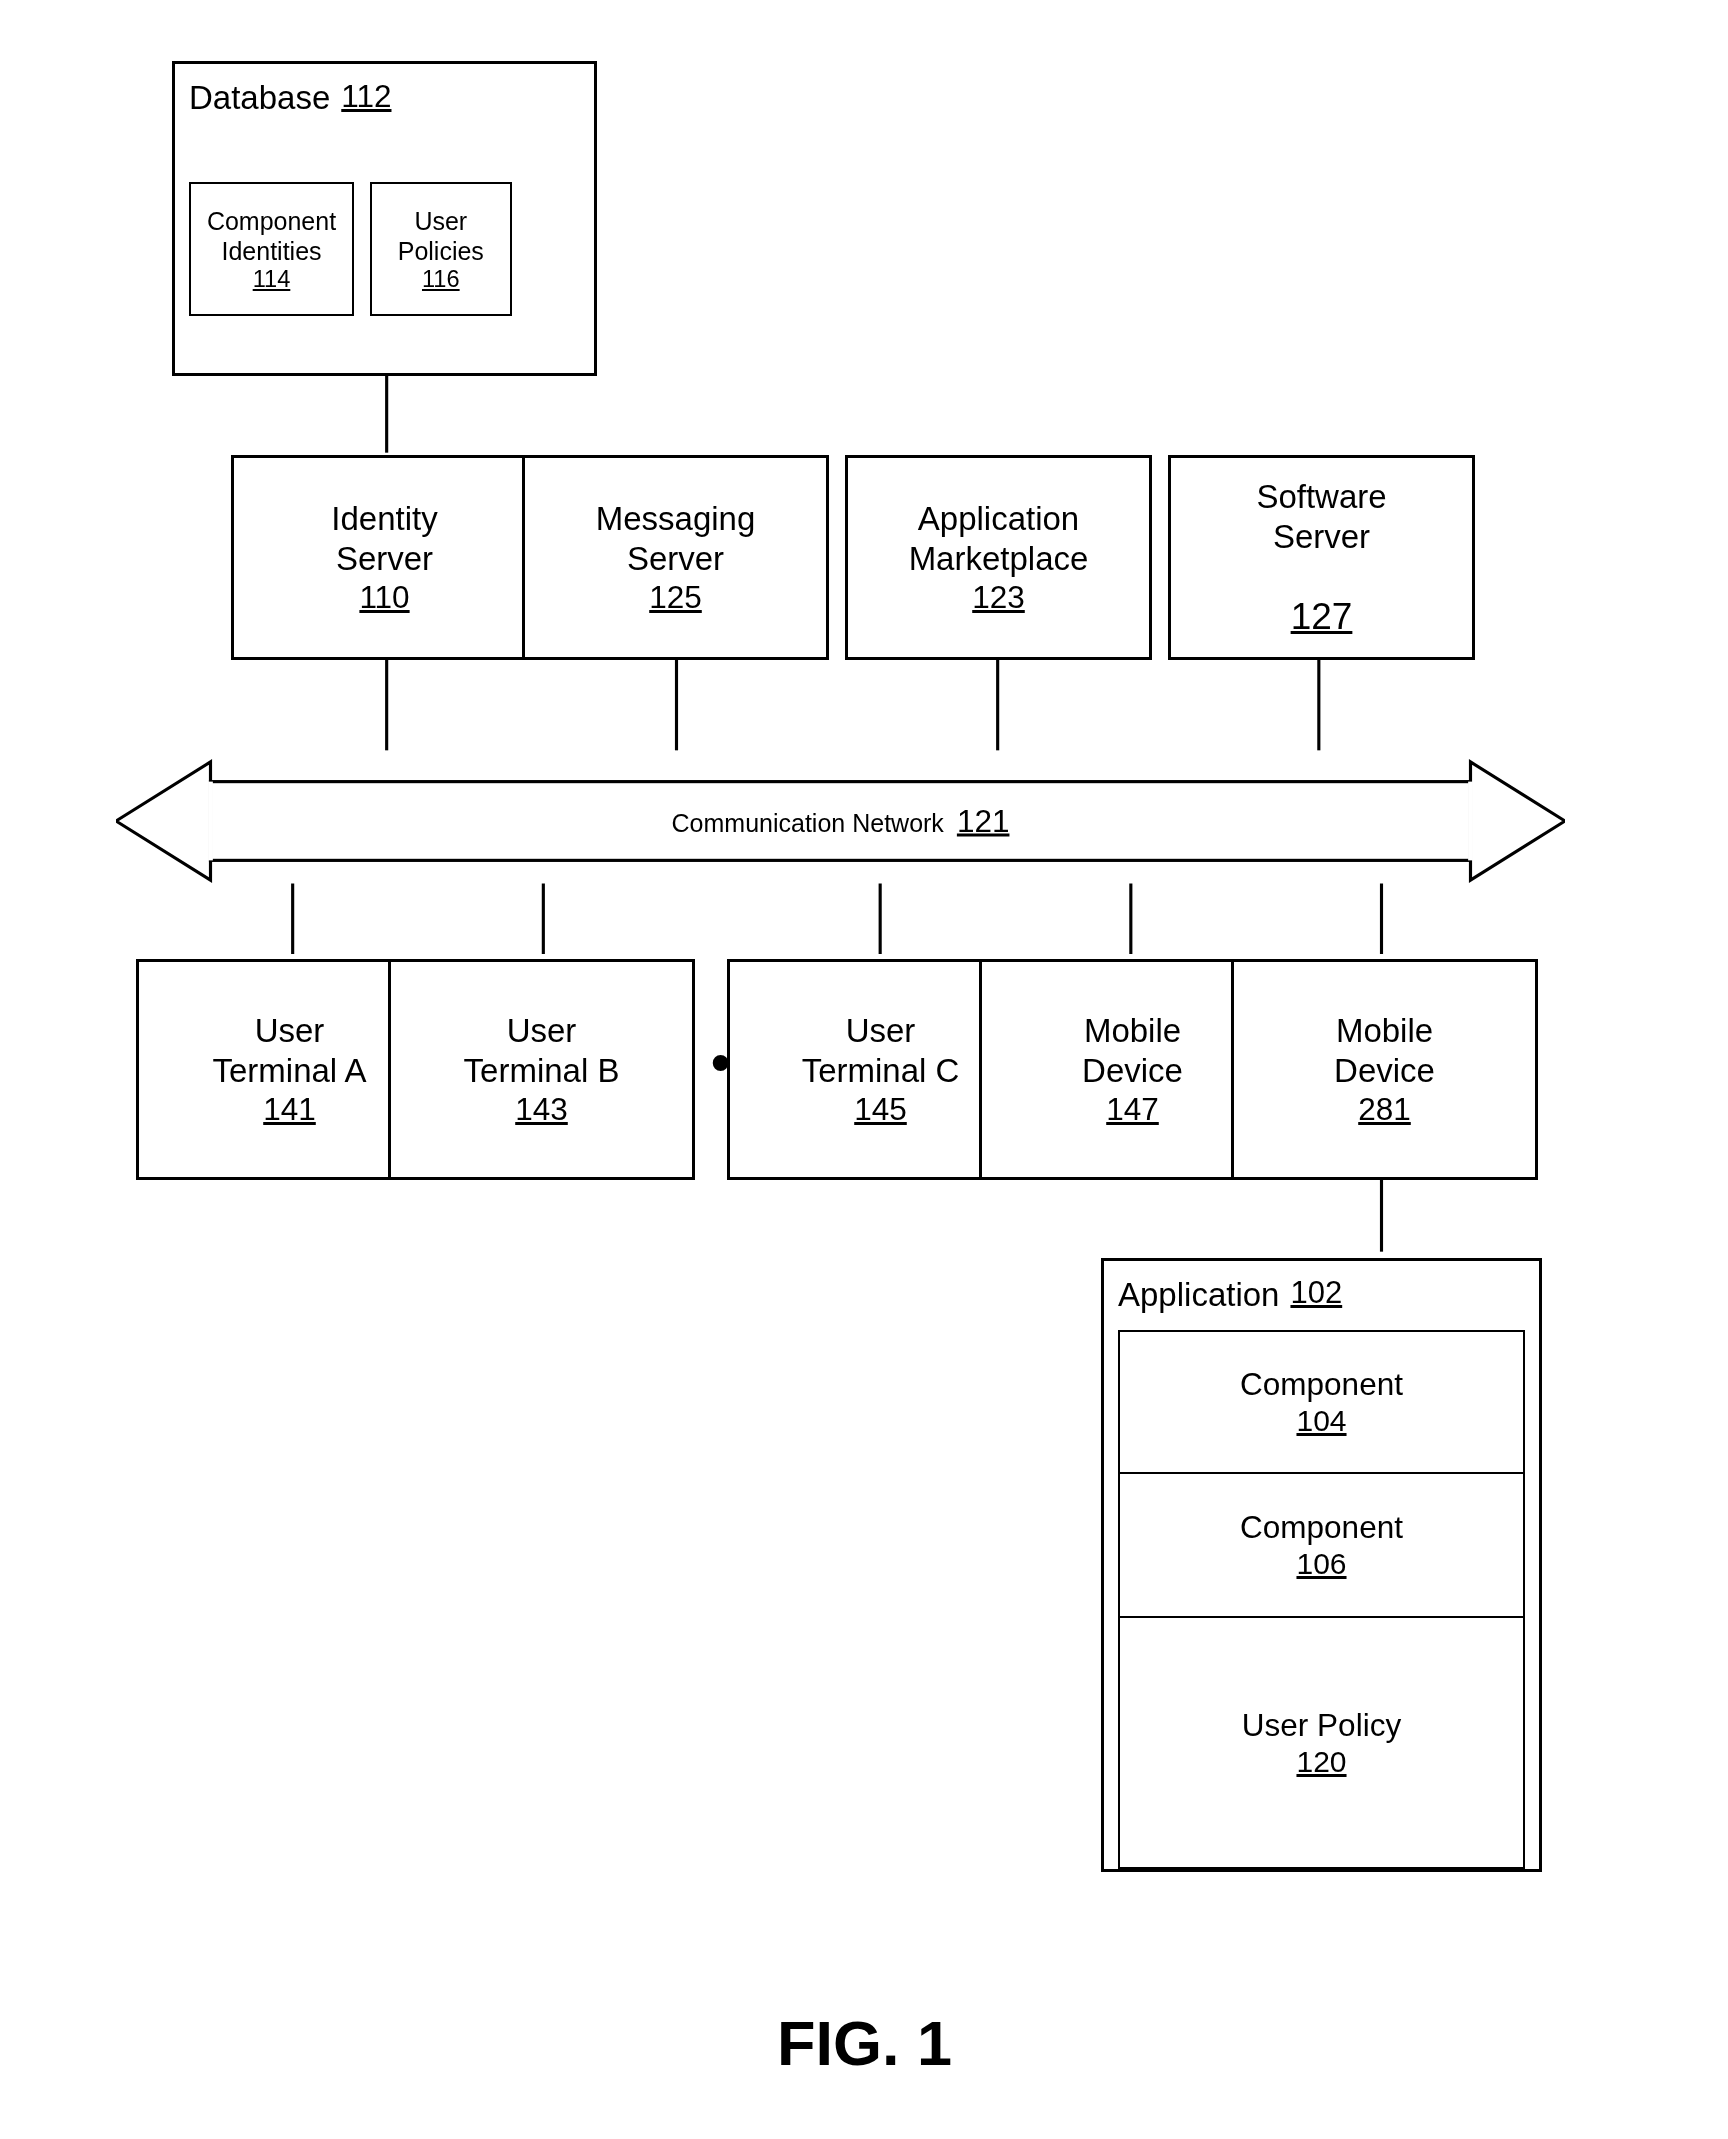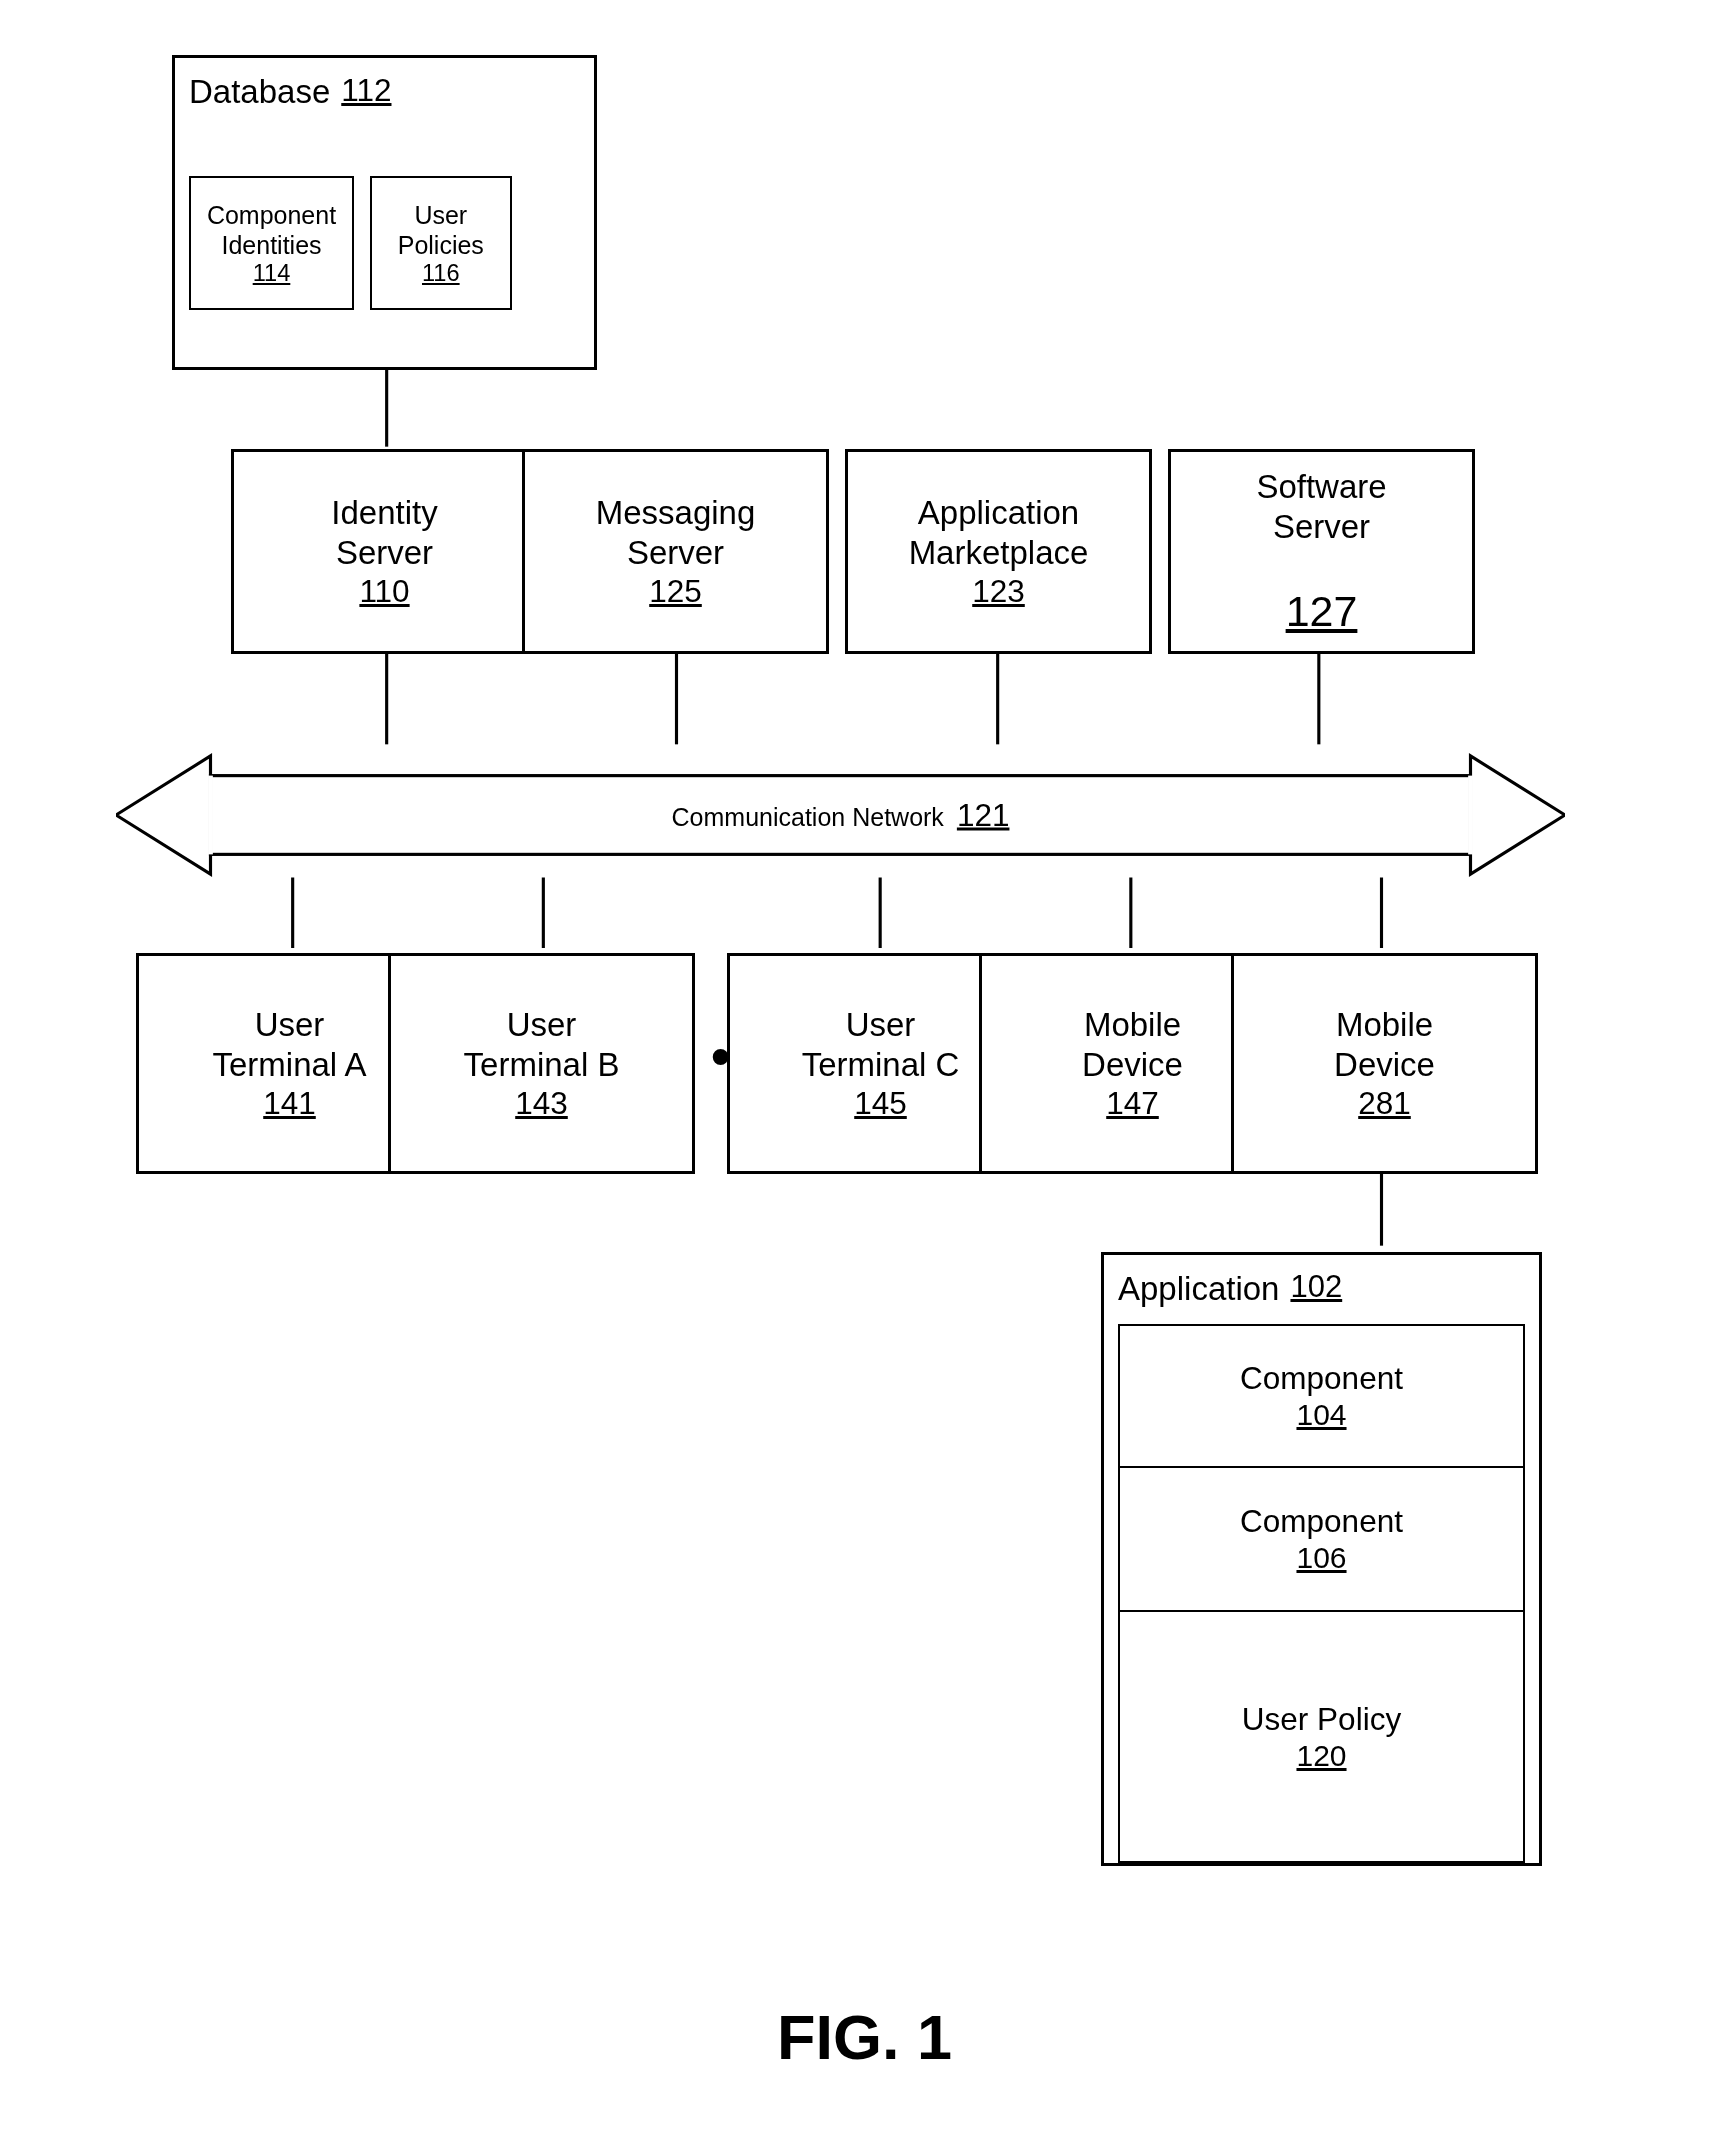--- a/index.html
+++ b/index.html
@@ -7,21 +7,21 @@
       background: #ffffff;
       font-family: Arial, sans-serif;
       width: 1729px;
       min-height: 2140px;
       position: relative;
       overflow: hidden;
     }
     .diagram-container {
       position: relative;
       width: 1575px;
-      margin: 8px auto;
+      margin: 14px auto;
       padding-top: 47px;
     }
     .box {
       position: absolute;
       border: 3.2px solid #000;
       background: #fff;
       display: flex;
       flex-direction: column;
       align-items: center;
       justify-content: center;
@@ -127,21 +127,21 @@
 
   <div class="box" style="left:768px; top:441px; width:307px; height:205px;">
     <span class="box-label" style="font-size:33px; white-space:pre-line;">Application
 Marketplace</span>
     <span class="box-number" style="font-size:31.5px;">123</span>
   </div>
 
   <div class="box" style="left:1091px; top:441px; width:307px; height:205px;gap:40px;">
     <span class="box-label" style="font-size:33px; white-space:pre-line;">Software
 Server</span>
-    <span class="box-number" style="font-size:43px;">127</span>
+    <span class="box-number" style="font-size:37px;">127</span>
   </div>
 
   <div style="position:absolute; left:39px; top:740px; width:1449px; height:134px;">
     
     <svg width="1449" height="134" viewBox="0 0 1840 170">
 
       <polygon points="0,85 120,10 120,160" fill="#fff" stroke="#000" stroke-width="4"></polygon>
 
       <rect x="120" y="35" width="1600" height="100" fill="#fff" stroke="#000" stroke-width="4"></rect>
 

